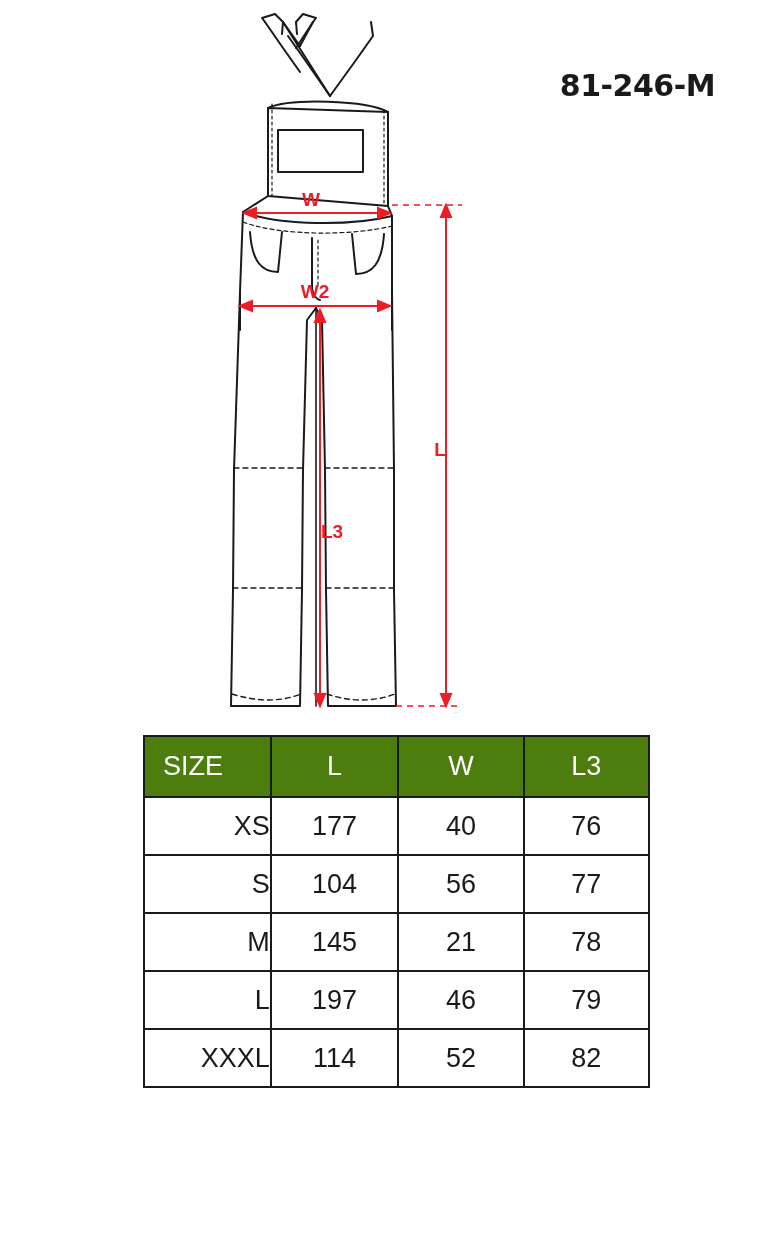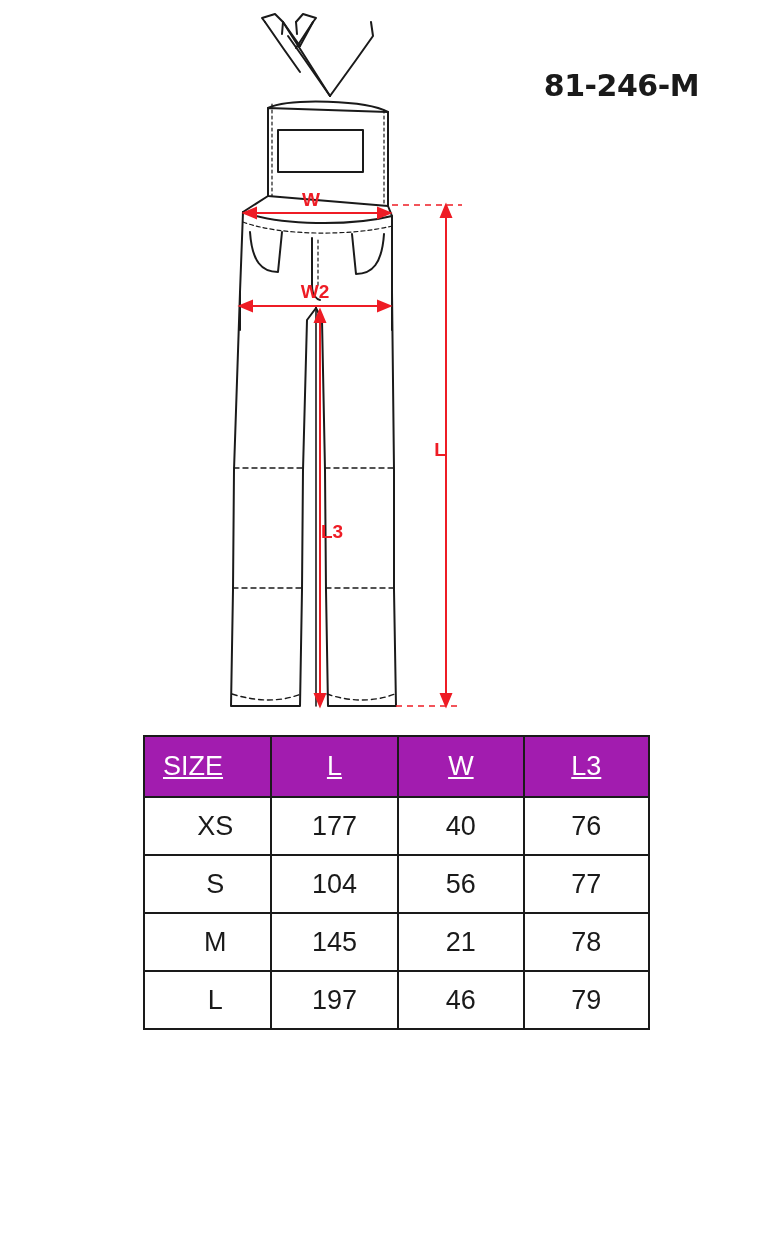--- a/index.html
+++ b/index.html
@@ -15,21 +15,21 @@
     overflow: hidden;
   }
   #page {
     position: relative;
     width: 771px;
     height: 1250px;
   }
   #product-code {
     position: absolute;
     top: 68px;
-    right: 72px;
+    right: 56px;
     font-size: 30px;
     font-weight: bold;
     color: #1a1a1a;
     letter-spacing: -0.5px;
     font-family: "DejaVu Sans", sans-serif;
   }
   #drawing {
     position: absolute;
     top: 0;
     left: 0;
@@ -45,33 +45,32 @@
   #size-table th, #size-table td {
     border: 2px solid #1a1a1a;
     text-align: center;
     font-size: 27px;
     font-family: "Liberation Sans", sans-serif;
     color: #1a1a1a;
     height: 56px;
     padding: 0;
   }
   #size-table thead th {
-    background: #a21caf;
+    background: #4d7c0f;
     color: #ffffff;
     font-weight: normal;
     font-size: 27px;
     height: 59px;
-    text-decoration: underline;
   }
   #size-table thead th.first-col {
     text-align: left;
     padding-left: 18px;
   }
   #size-table tbody td.first-col {
-    text-align: center;
+    text-align: right;
     padding-left: 16px;
   }
   #size-table col.c1 { width: 127px; }
   #size-table col.c2 { width: 128px; }
   #size-table col.c3 { width: 126px; }
   #size-table col.c4 { width: 126px; }
 </style>
 </head>
 <body>
 
@@ -186,16 +185,22 @@
         <td>145</td>
         <td>21</td>
         <td>78</td>
       </tr>
       <tr>
         <td class="first-col">L</td>
         <td>197</td>
         <td>46</td>
         <td>79</td>
       </tr>
+      <tr>
+        <td class="first-col">XXXL</td>
+        <td>114</td>
+        <td>52</td>
+        <td>82</td>
+      </tr>
     </tbody>
   </table>
 
 </div>
 
 </body></html>

